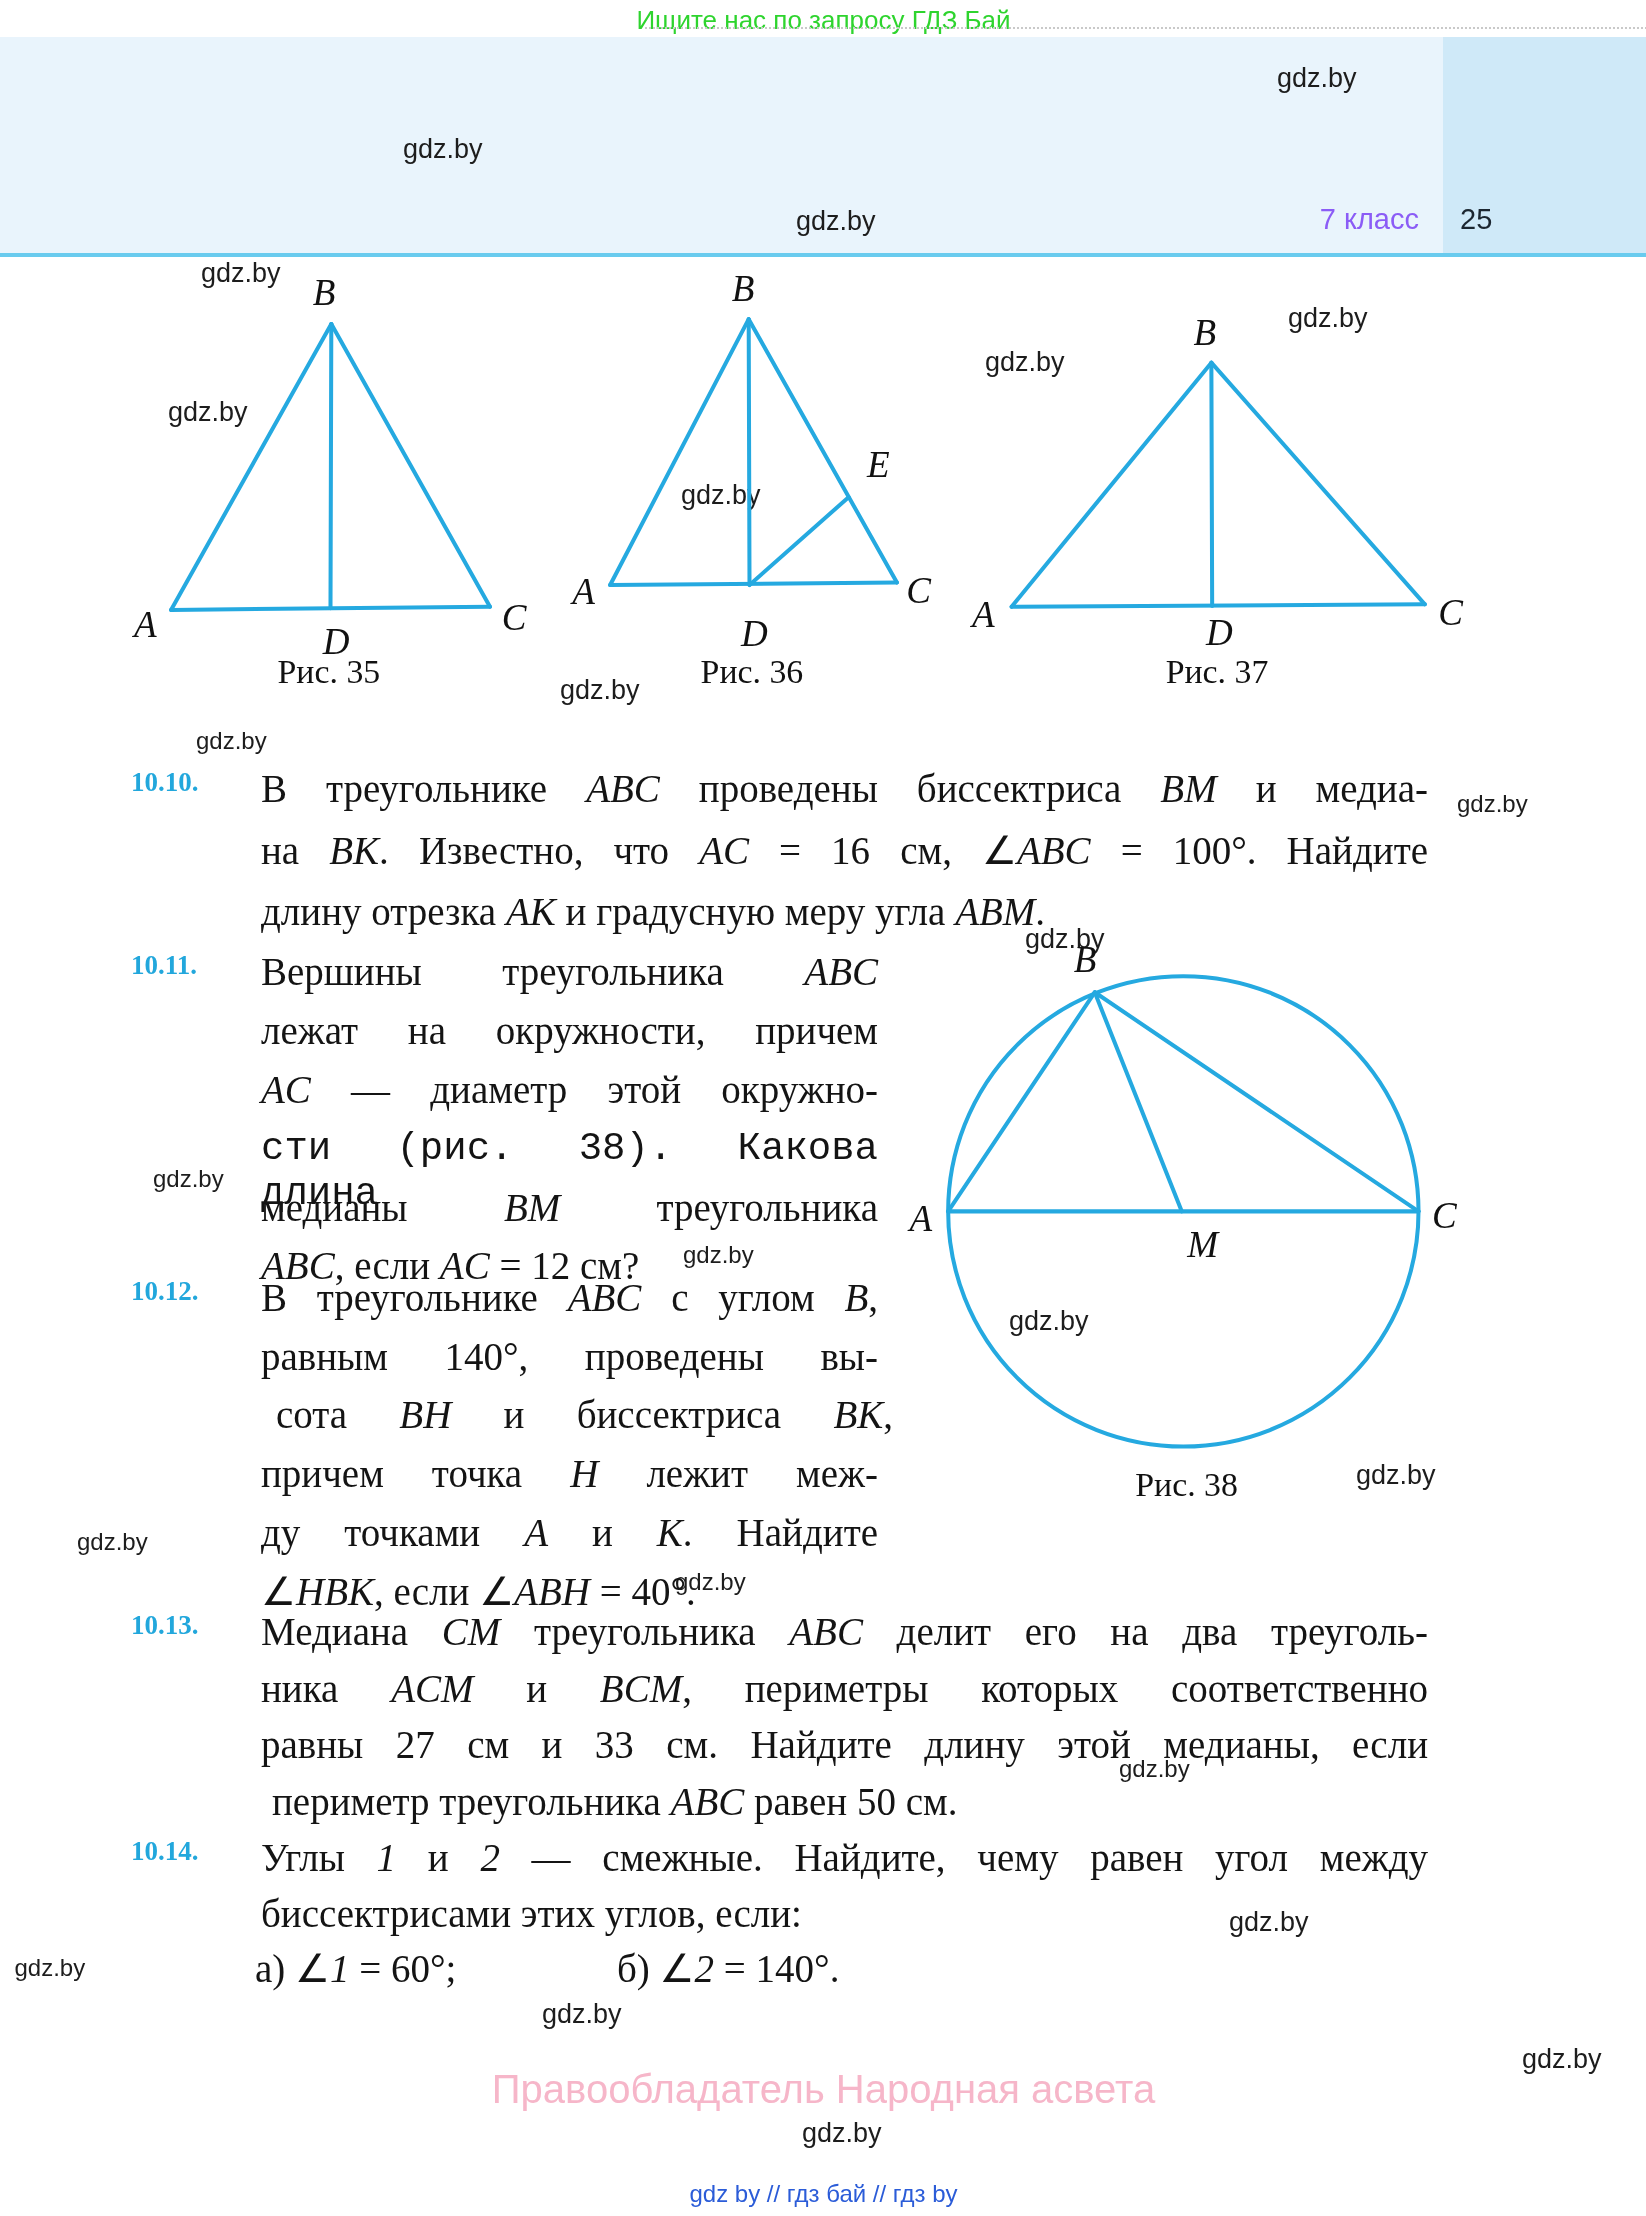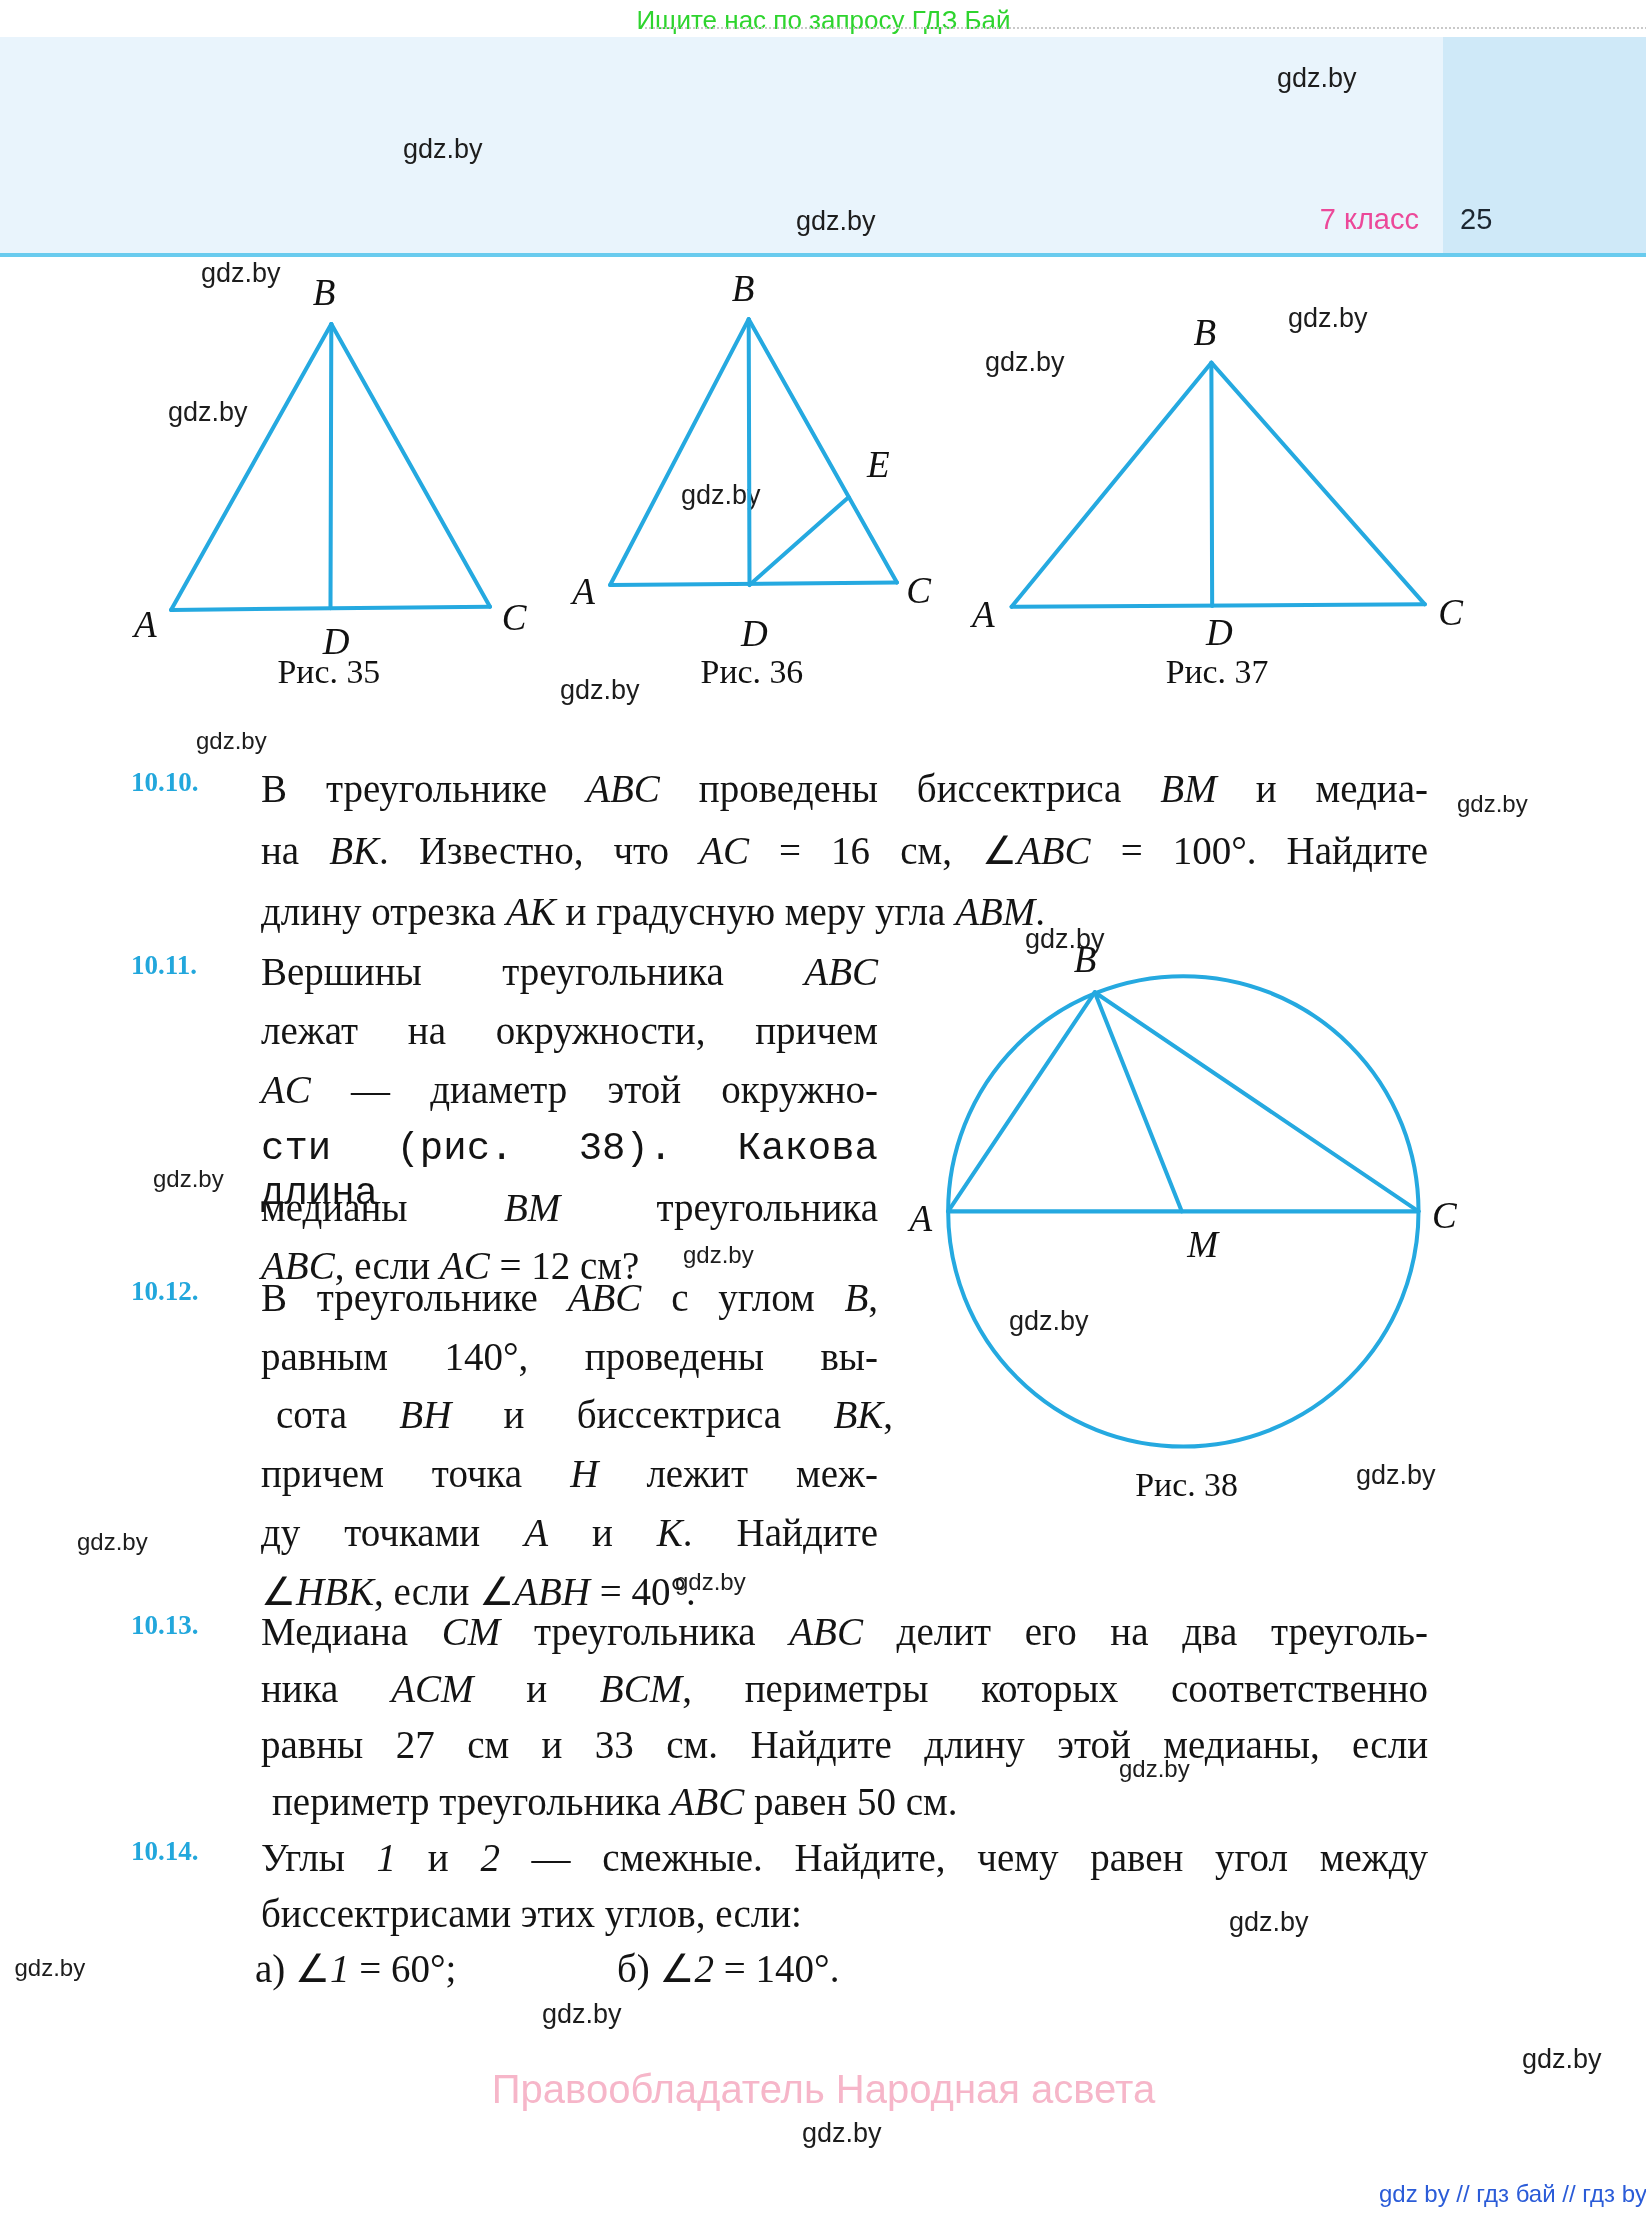--- a/index.html
+++ b/index.html
@@ -8,21 +8,21 @@
   
   .promo{position:absolute;left:0;top:4.8px;width:1647px;text-align:center;
          font-family:"Liberation Sans",sans-serif;font-size:26px;color:#2ed42e;}
   .dotline{position:absolute;left:645px;top:26.6px;width:1002px;height:0;
            border-top:2.4px dotted #c9c9c9;}
   
   .header{position:absolute;left:0;top:37px;width:1647px;height:216px;
           background:#e9f4fc;border-bottom:4.8px solid #69cbee;}
   .header-box{position:absolute;right:0;top:0;width:204px;height:216px;background:#cfe9f8;}
   .grade{position:absolute;left:1193px;top:203px;width:226px;text-align:right;
-         font-family:"Liberation Sans",sans-serif;font-size:29px;color:#ec4899;}
+         font-family:"Liberation Sans",sans-serif;font-size:29px;color:#8b5cf6;}
   .pagenum{position:absolute;left:1460px;top:203px;
            font-family:"Liberation Sans",sans-serif;font-size:29px;color:#1b2630;text-align:right;}
   
   .wm{position:absolute;font-family:"Liberation Sans",sans-serif;font-size:27px;
       color:#1d1d1d;white-space:nowrap;}
   .wm.small{font-size:24px;}
   
   .fig{position:absolute;}
   .fig line, .fig circle, .fig polyline{stroke:#25a9e0;stroke-width:5;fill:none;
       stroke-linecap:round;stroke-linejoin:round;}
@@ -33,21 +33,21 @@
         font-size:27px;color:#22a7dc;white-space:nowrap;}
   .pline{position:absolute;font-family:"Liberation Serif",serif;font-size:39px;
          line-height:1.15;color:#141414;text-align:justify;text-align-last:justify;}
   .pline.last{text-align:justify;text-align-last:left;}
   .pline i{font-style:italic;}
   .popt{position:absolute;font-family:"Liberation Serif",serif;font-size:39px;
         color:#141414;white-space:nowrap;}
   
   .copyright{position:absolute;left:0;top:2067px;width:1647px;text-align:center;
              font-family:"Liberation Sans",sans-serif;font-size:40px;color:#f6b6c9;}
-  .links{position:absolute;left:0;top:2180px;width:1647px;text-align:right;
+  .links{position:absolute;left:0;top:2180px;width:1647px;text-align:center;
          font-family:"Liberation Sans",sans-serif;font-size:24px;color:#2b5cd8;
          cursor:pointer;}
 </style>
 </head>
 <body>
 
 <div class="page">
 
   <div class="promo">Ищите нас по запросу ГДЗ Бай</div>
   <div class="dotline"></div>

